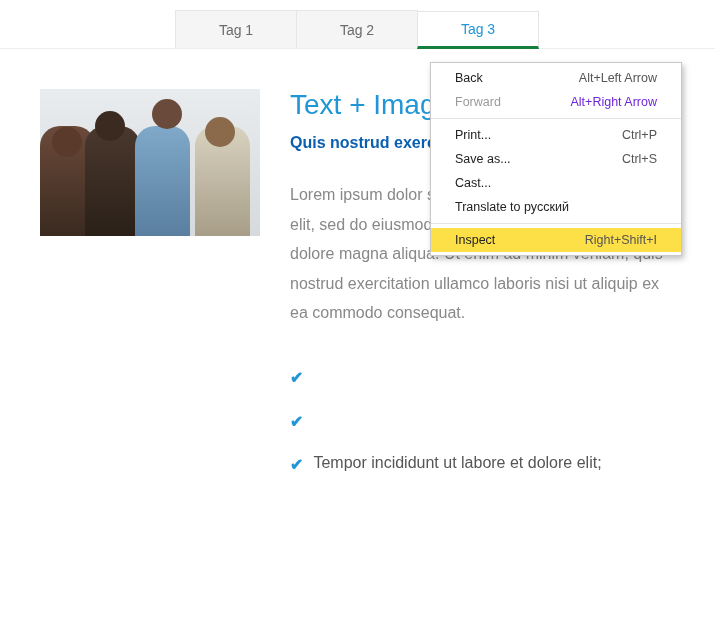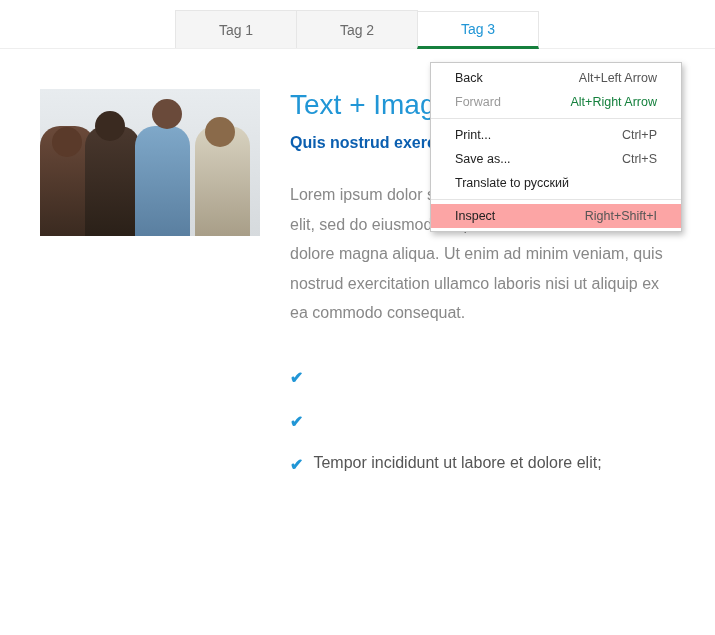--- a/index.html
+++ b/index.html
@@ -129,28 +129,28 @@
     padding: 3px 0;
   }
   .context-menu .item {
     display: flex;
     justify-content: space-between;
     padding: 5px 24px;
     color: #222;
     cursor: default;
   }
   .context-menu .item.disabled { color: #9a9a9a; }
-  .context-menu .item.highlight { background: #fca5a5; gap: 8px; }
+  .context-menu .item.highlight { background: #fde047; gap: 8px; }
   .context-menu .sep {
     height: 1px;
     background: #e4e4e4;
     margin: 4px 0;
   }
   .context-menu .shortcut { color: #555; }
-  .context-menu .item.disabled .shortcut { color: #15803d; text-align: right; }
+  .context-menu .item.disabled .shortcut { color: #6d28d9; text-align: right; }
 </style>
 </head>
 <body>
 
 <div class="tabs">
   <div class="tab">Tag 1</div>
   <div class="tab">Tag 2</div>
   <div class="tab active">Tag 3</div>
 </div>
 
@@ -197,20 +197,24 @@
     <div class="sep"></div>
     <div class="item">
       <span>Print...</span>
       <span class="shortcut">Ctrl+P</span>
     </div>
     <div class="item">
       <span>Save as...</span>
       <span class="shortcut">Ctrl+S</span>
     </div>
     <div class="item">
+      <span>Cast...</span>
+      <span class="shortcut"></span>
+    </div>
+    <div class="item">
       <span>Translate to русский</span>
       <span class="shortcut"></span>
     </div>
     <div class="sep"></div>
     <div class="item highlight">
       <span>Inspect</span>
       <span class="shortcut">Right+Shift+I</span>
     </div>
   </div>
 

